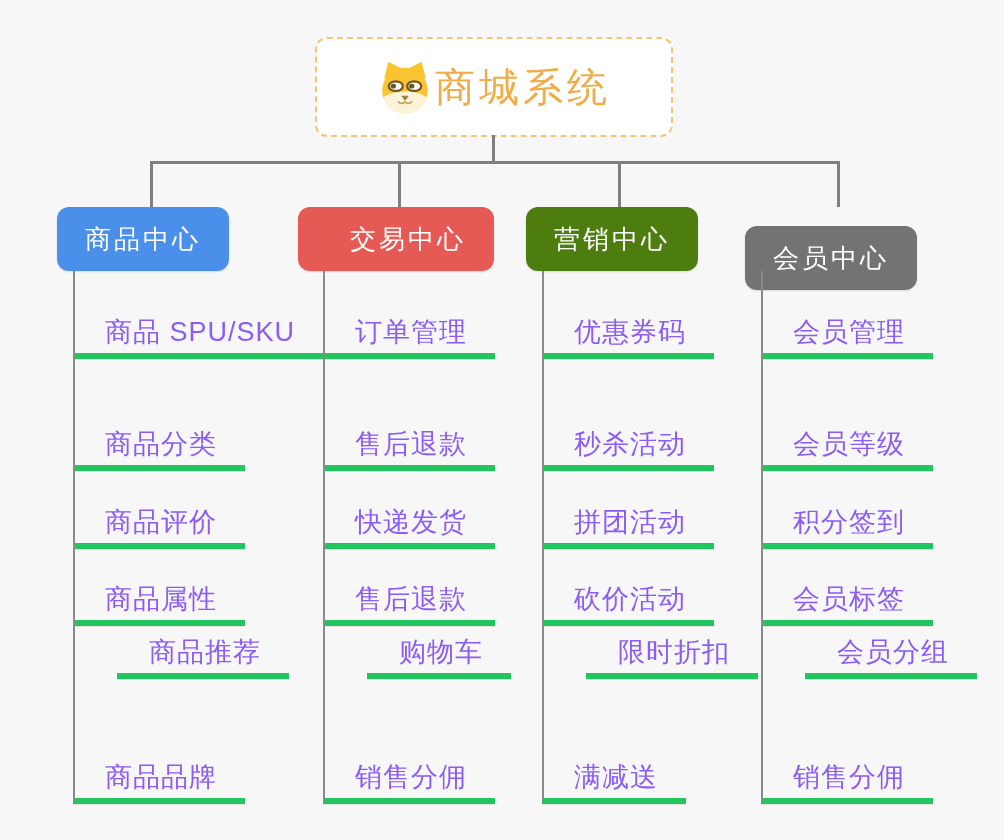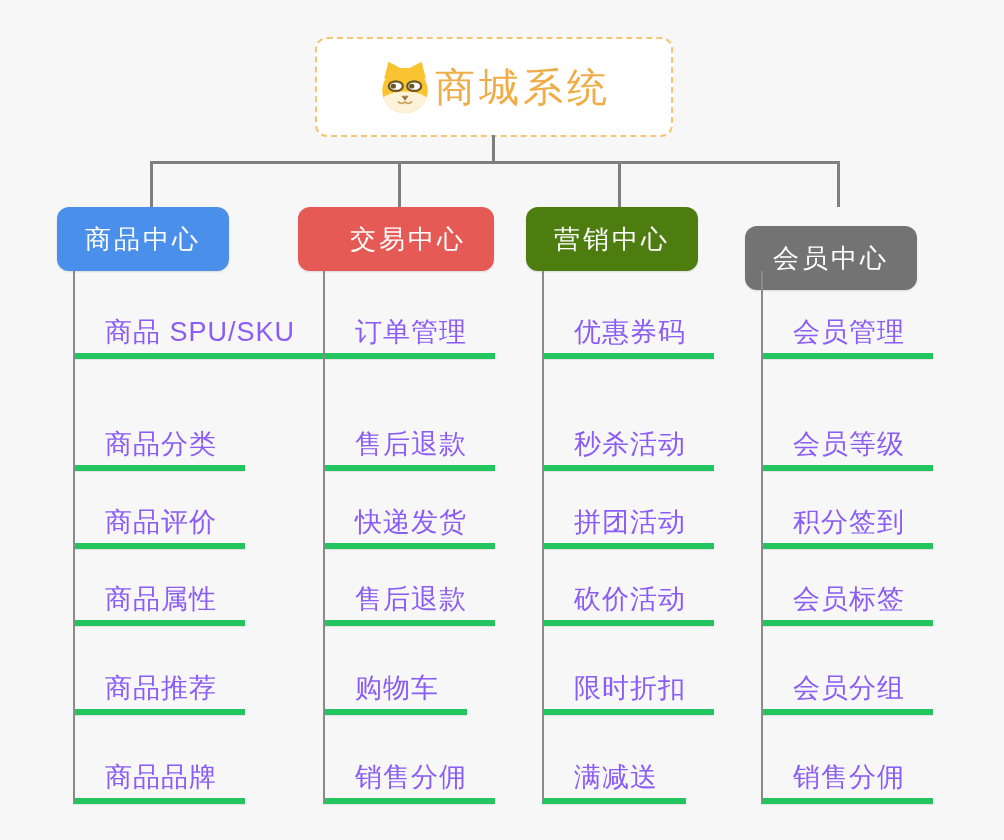--- a/index.html
+++ b/index.html
@@ -60,21 +60,21 @@
   .leaf {
     position: absolute; left: 0;
     white-space: nowrap;
     font-size: 27px; line-height: 22px; color: #8b5cf6;
     letter-spacing: 1px;
     padding: 0 28px 10px 32px;
     border-bottom: 6px solid #22c55e;
     box-shadow: 0 1px 0 rgba(0,0,0,0.08);
   }
   .r1 { top: 321px; } .r2 { top: 433px; } .r3 { top: 511px; }
-  .r4 { top: 588px; } .r5 { top: 677px; } .r6 { top: 766px; }
+  .r4 { top: 588px; } .r5 { top: 641px; margin-left: 44px; } .r6 { top: 766px; }
 </style>
 </head>
 <body>
 
 <div class="canvas">
 
   <div class="root-node">
     <svg class="root-icon" viewBox="0 0 64 64" width="56" height="56" aria-hidden="true">
       <defs>
           <clipPath id="faceClip">

